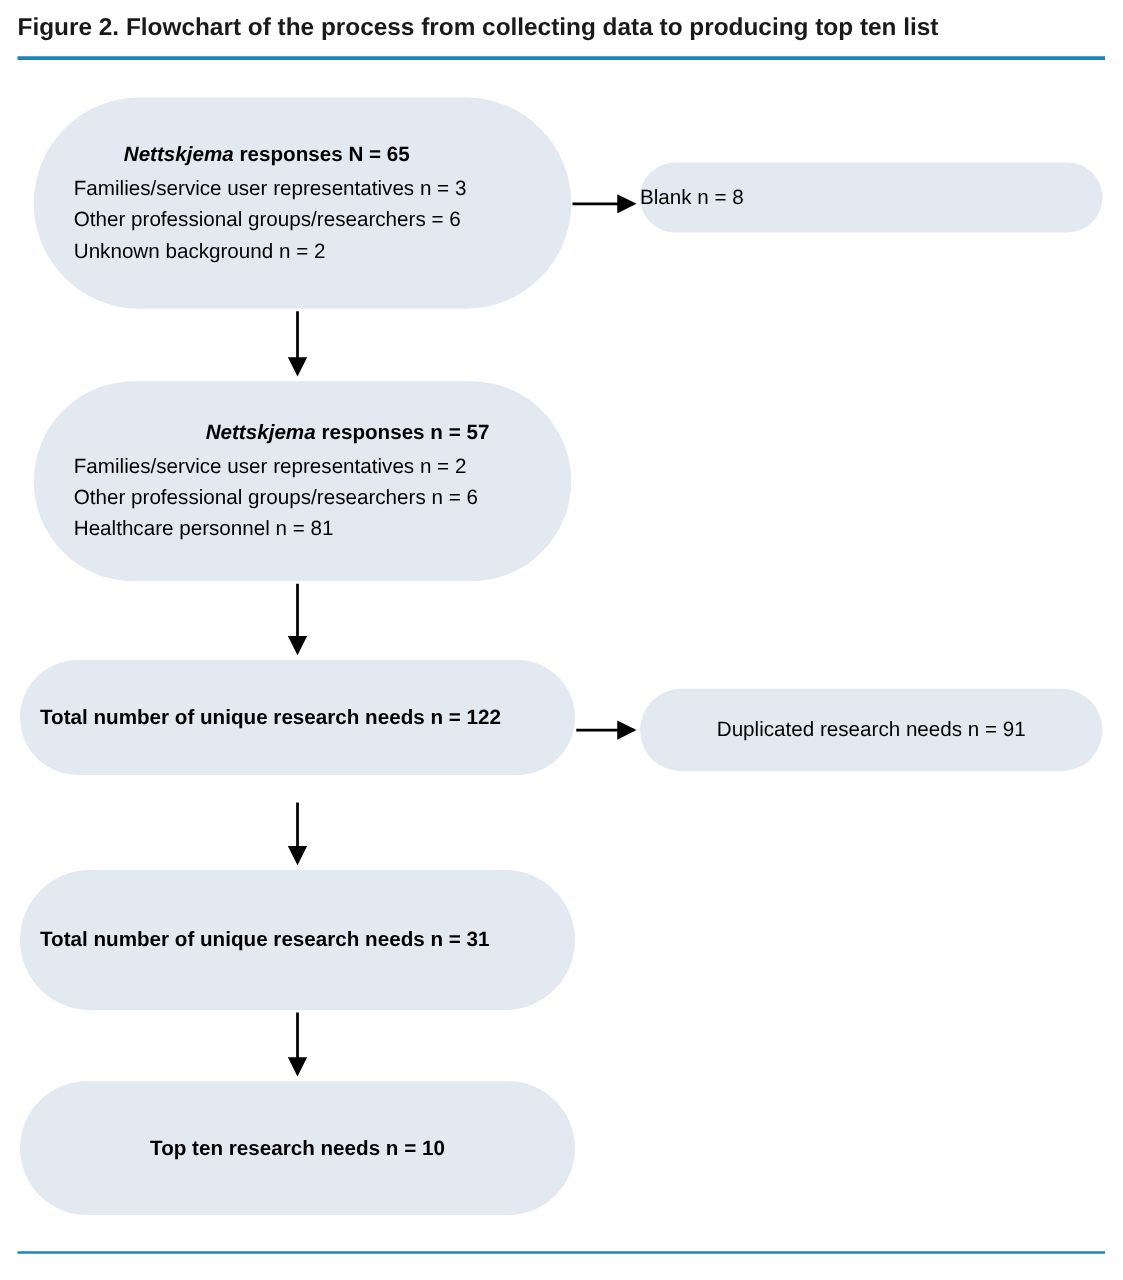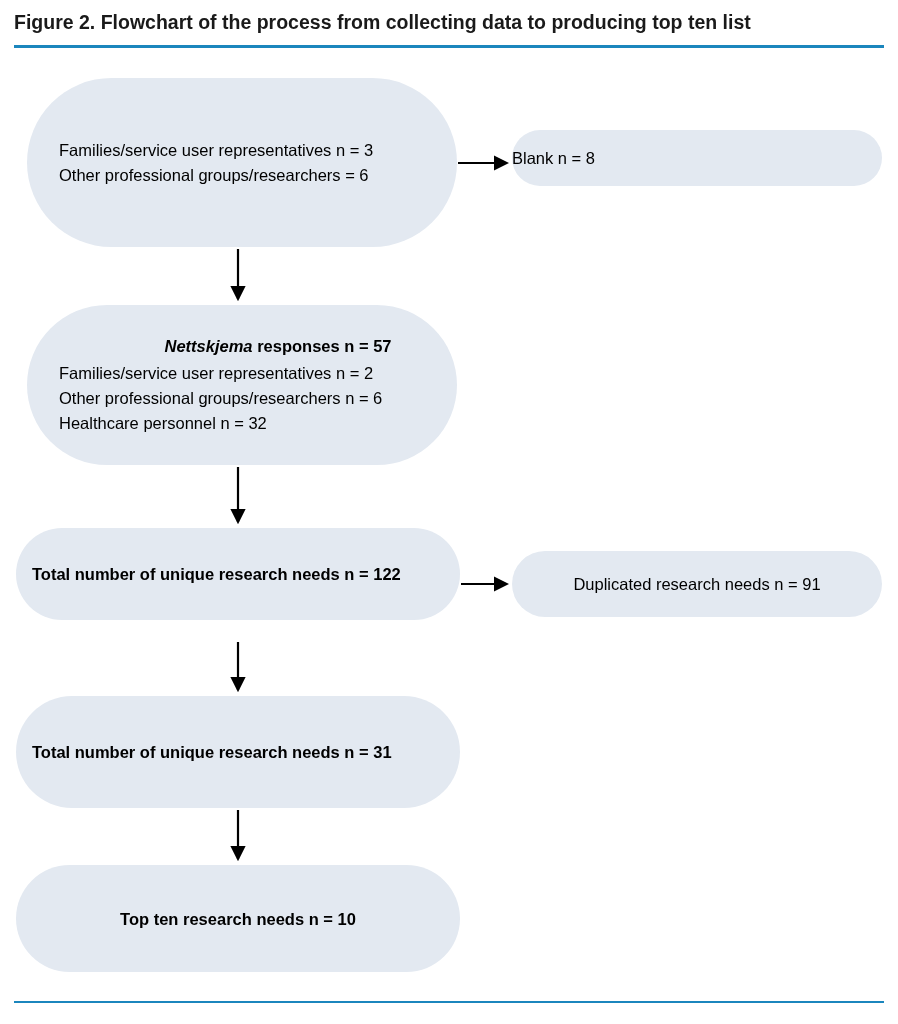--- a/index.html
+++ b/index.html
@@ -209,37 +209,41 @@
 
     <line x1="461" y1="584" x2="507" y2="584" stroke="#000000" stroke-width="2.2" marker-end="url(#arrowhead)"></line>
 
     <line x1="238" y1="642" x2="238" y2="690" stroke="#000000" stroke-width="2.2" marker-end="url(#arrowhead)"></line>
 
     <line x1="238" y1="810" x2="238" y2="859" stroke="#000000" stroke-width="2.2" marker-end="url(#arrowhead)"></line>
   </svg>
 
   <div class="node" id="node-responses-65">
     <div class="node-lines">
+      <div class="node-title">
+        <span class="italic-brand">Nettskjema</span><span> responses N = 65</span>
+      </div>
       <div class="node-detail">Families/service user representatives n = 3</div>
       <div class="node-detail">Other professional groups/researchers  = 6</div>
+      <div class="node-detail">Unknown background n = 2</div>
     </div>
   </div>
 
   <div class="node" id="node-blank">
     <div class="node-single-plain">Blank n = 8</div>
   </div>
 
   <div class="node" id="node-responses-57">
     <div class="node-lines">
       <div class="node-title">
         <span class="italic-brand">Nettskjema</span><span> responses n = 57</span>
       </div>
       <div class="node-detail">Families/service user representatives n = 2</div>
       <div class="node-detail">Other professional groups/researchers n = 6</div>
-      <div class="node-detail">Healthcare personnel n = 32</div>
+      <div class="node-detail">Healthcare personnel n = 81</div>
     </div>
   </div>
 
   <div class="node" id="node-unique-122">
     <div class="node-single-bold">Total number of unique research needs n = 122</div>
   </div>
 
   <div class="node" id="node-duplicated-91">
     <div class="node-single-plain">Duplicated research needs n = 91</div>
   </div>

